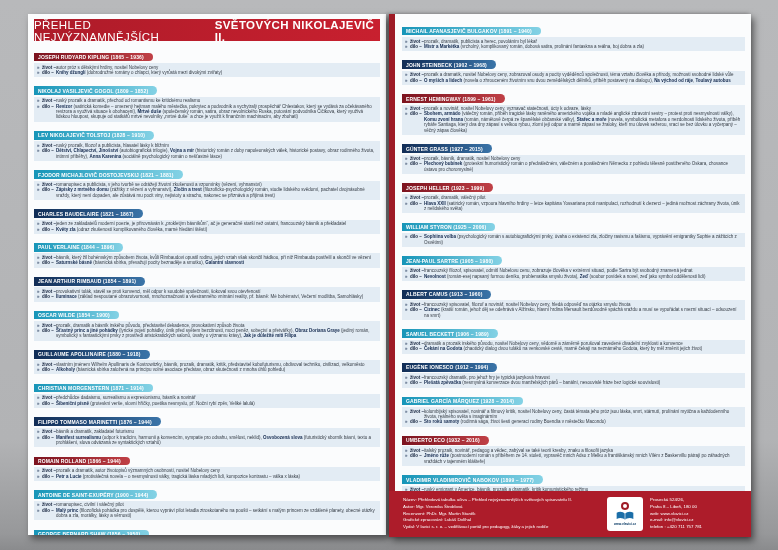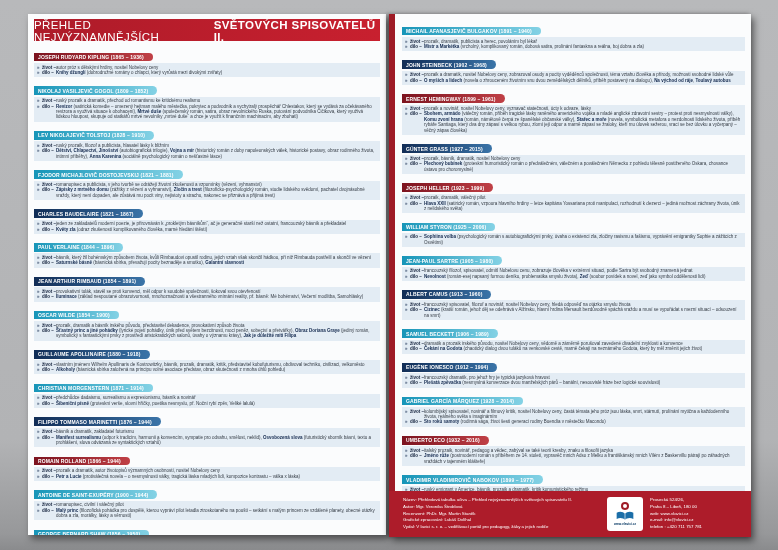--- a/index.html
+++ b/index.html
@@ -47,21 +47,21 @@
   .logo .cap{font-size:3.2px;color:#0a3b66;font-weight:bold;}
   .footer .fr{flex:0 0 92px;font-size:4.4px;line-height:1.5;}
 </style>
 </head>
 <body>
 
 <div class="page left">
   <div class="inner">
     <div class="title-bar">
       <span class="t1">PŘEHLED NEJVÝZNAMNĚJŠÍCH</span>
-      <span class="t2">SVĚTOVÝCH SPISOVATELŮ II.</span>
+      <span class="t2">SVĚTOVÝCH NIKOLAJEVIČ II.</span>
     </div>
     <div id="col-left">
         <div class="entry"><div class="hdr red"><span>JOSEPH RUDYARD KIPLING</span> <span class="dates">(1865 – 1936)</span></div><div class="body">
             <div class="line">
               <span class="bullet">»</span>
               <span class="lbl">život –</span>
               <span class="txt"><span>autor próz s dětskými hrdiny, nositel Nobelovy ceny</span></span>
             </div>
             <div class="line">
               <span class="bullet">»</span>

